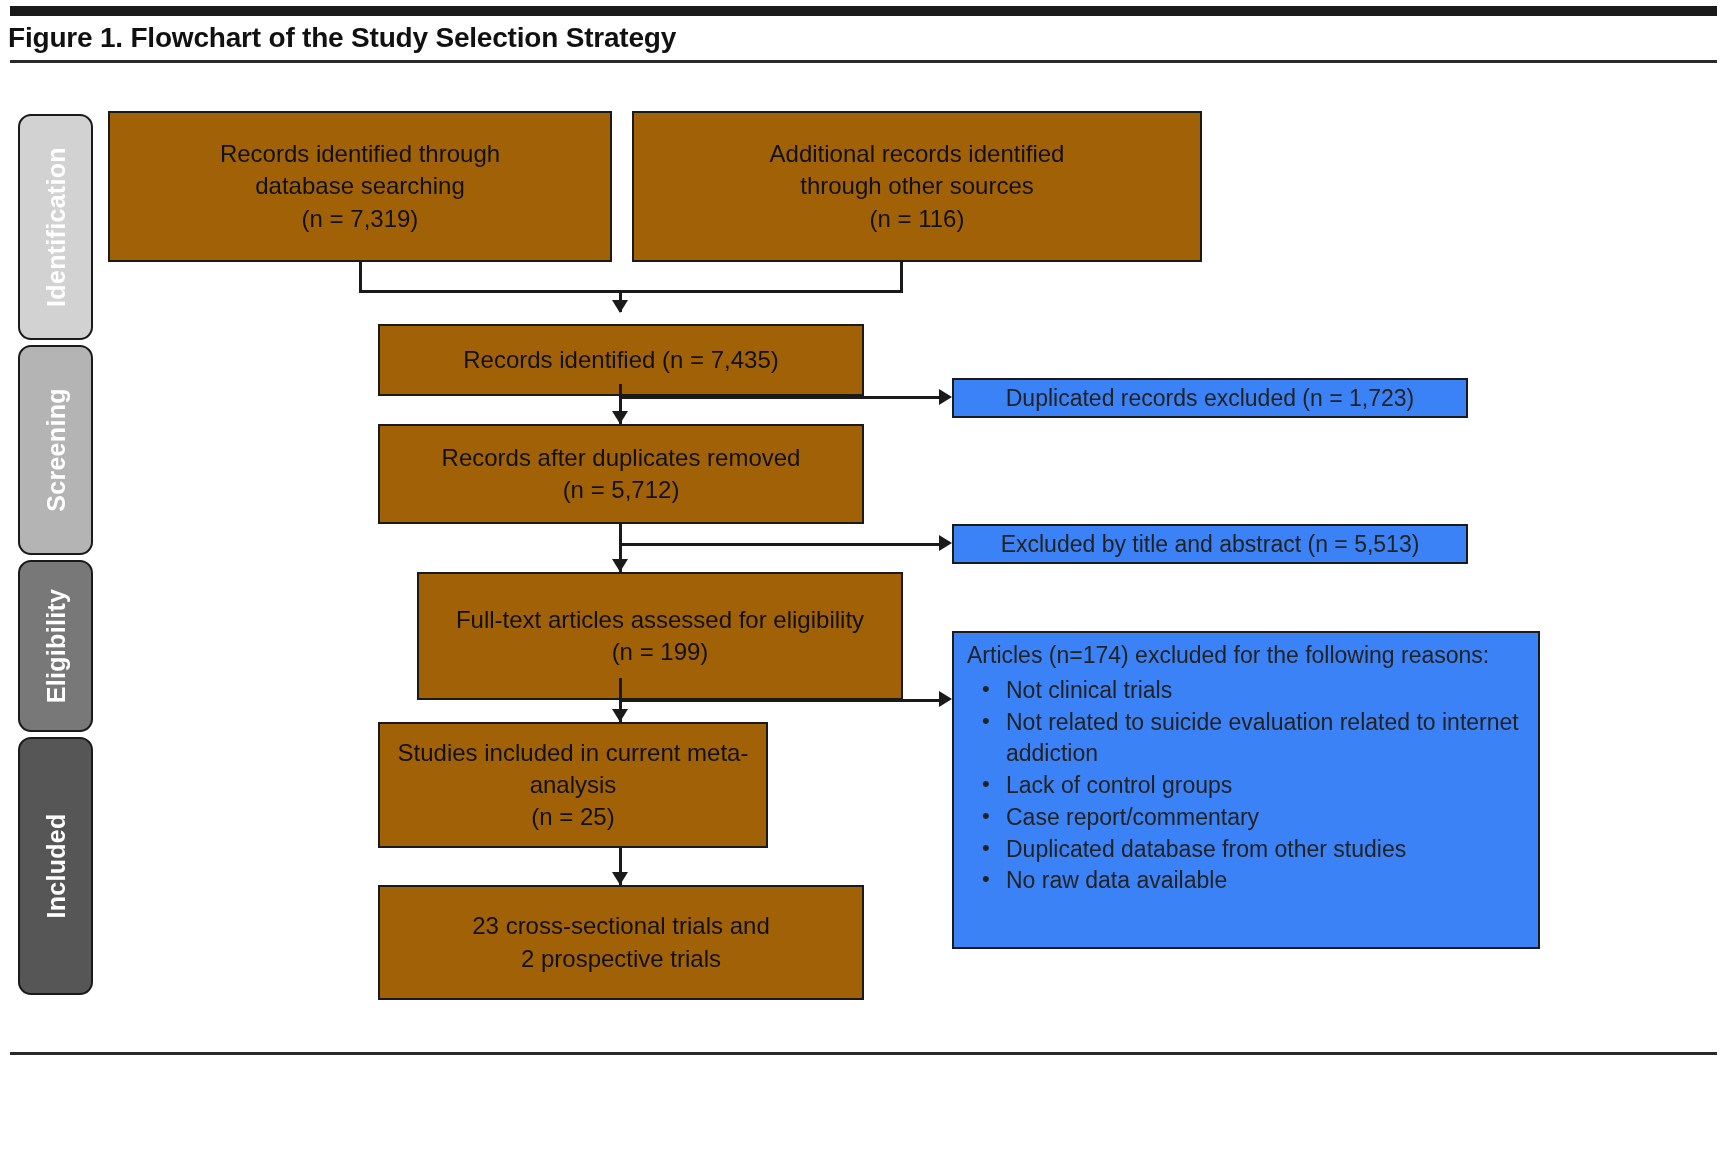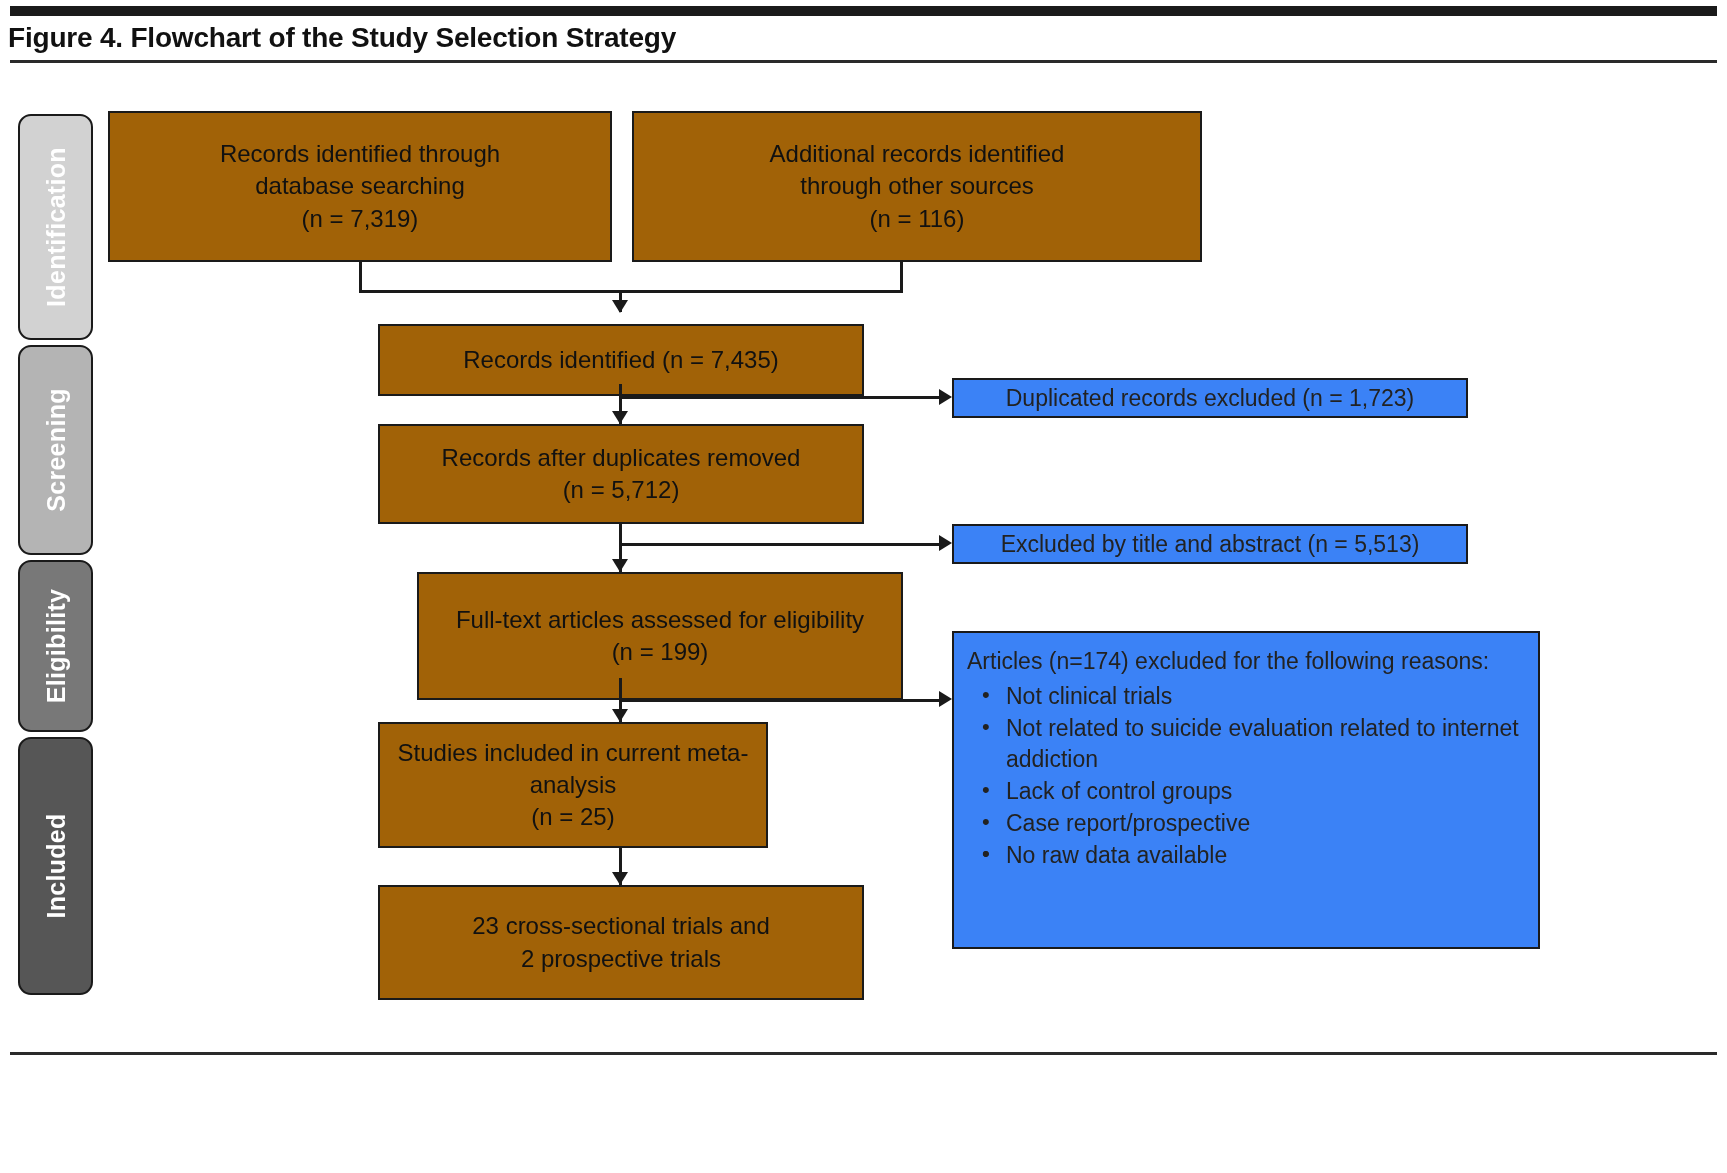--- a/index.html
+++ b/index.html
@@ -41,21 +41,21 @@
   #box-included{left:378px;top:722px;width:390px;height:126px;}
   #box-final{left:378px;top:885px;width:486px;height:115px;}
 
   
   .xbox{position:absolute;box-sizing:border-box;border:2.5px solid #1a1a1a;
         background:#3b82f6;font-size:23px;line-height:1.33;color:#222;}
   #box-dup-excl{left:952px;top:378px;width:516px;height:40px;
         display:flex;align-items:center;justify-content:center;text-align:center;}
   #box-title-excl{left:952px;top:524px;width:516px;height:40px;
         display:flex;align-items:center;justify-content:center;text-align:center;}
-  #box-reasons{left:952px;top:631px;width:588px;height:318px;padding:14px 14px 0 12px;}
+  #box-reasons{left:952px;top:631px;width:588px;height:318px;padding:8px 14px 0 12px;}
   #box-reasons .lead{font-size:23px;margin:0 0 4px 1px;line-height:1.3;}
   #box-reasons ul{list-style:none;margin:0;padding:0;}
   #box-reasons li{position:relative;padding-left:40px;margin:0;
                   font-size:23px;line-height:1.38;}
   #box-reasons li .bul{position:absolute;left:16px;top:-1px;font-size:22px;}
 
   
   .ln{position:absolute;background:#1a1a1a;}
   .vl{width:2.5px;}
   .hl{height:2.5px;}
@@ -63,21 +63,21 @@
            border-left:8.5px solid transparent;border-right:8.5px solid transparent;
            border-top:13px solid #1a1a1a;}
   .arrow-r{position:absolute;width:0;height:0;
            border-top:8.5px solid transparent;border-bottom:8.5px solid transparent;
            border-left:13px solid #1a1a1a;}
 </style>
 </head>
 <body>
 
 <div id="top-rule"></div>
-<div id="fig-title">Figure 4. Flowchart of the Study Selection Strategy</div>
+<div id="fig-title">Figure 1. Flowchart of the Study Selection Strategy</div>
 <div id="title-rule"></div>
 
 <div class="stage" id="stage-identification">
   <span class="stage-txt">Identification</span>
 </div>
 <div class="stage" id="stage-screening">
   <span class="stage-txt">Screening</span>
 </div>
 <div class="stage" id="stage-eligibility">
   <span class="stage-txt">Eligibility</span>
@@ -113,22 +113,22 @@
 </div>
 <div class="xbox" id="box-title-excl">
   <span>Excluded by title and abstract (n = 5,513)</span>
 </div>
 <div class="xbox" id="box-reasons">
   <div class="lead">Articles (n=174) excluded for the following reasons:</div>
   <ul id="reasons-list">
       <li><span class="bul">•</span><span>Not clinical trials</span></li>
       <li><span class="bul">•</span><span>Not related to suicide evaluation related to internet addiction</span></li>
       <li><span class="bul">•</span><span>Lack of control groups</span></li>
-      <li><span class="bul">•</span><span>Case report/prospective</span></li>
-      <li><span class="bul">•</span></li>
+      <li><span class="bul">•</span><span>Case report/commentary</span></li>
+      <li><span class="bul">•</span><span>Duplicated database from other studies</span></li>
       <li><span class="bul">•</span><span>No raw data available</span></li>
     </ul>
 </div>
 
 <div class="ln vl" style="left:359px;top:262px;height:30px;"></div>
 
 <div class="ln vl" style="left:900px;top:262px;height:30px;"></div>
 
 <div class="ln hl" style="left:359px;top:290px;width:544px;"></div>
 

